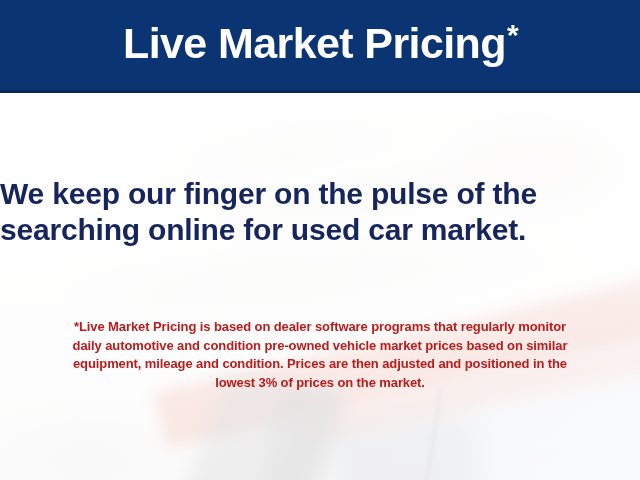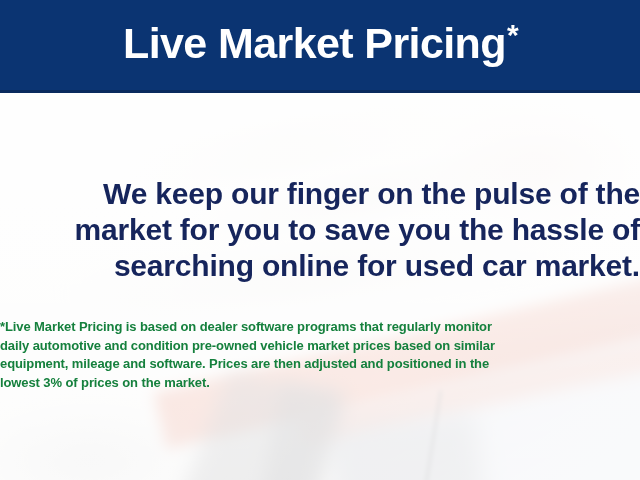--- a/index.html
+++ b/index.html
@@ -230,41 +230,41 @@
     top: -2px;
     left: 1px;
   }
 
   
   .headline {
     position: absolute;
     left: 0;
     top: 176px;
     width: 640px;
-    text-align: right;
+    text-align: left;
     color: #16255c;
     font-size: 30px;
     font-weight: bold;
     line-height: 36px;
     letter-spacing: -0.2px;
   }
 
   .headline .line {
     display: block;
     white-space: nowrap;
   }
 
   
   .disclaimer {
     position: absolute;
     left: 0;
     top: 318px;
     width: 640px;
-    text-align: left;
-    color: #15803d;
+    text-align: center;
+    color: #b91c1c;
     font-size: 13px;
     font-weight: bold;
     line-height: 18.5px;
     letter-spacing: -0.1px;
   }
 
   .disclaimer .line {
     display: block;
     white-space: nowrap;
   }
@@ -290,24 +290,23 @@
     <div class="photo-wash"></div>
   </div>
 
   <div class="header-banner">
     <div class="banner-title"><span>Live Market Pricing</span><span class="asterisk">*</span></div>
   </div>
   <div class="header-rule"></div>
 
   <div class="headline">
     <span class="line">We keep our finger on the pulse of the</span>
-    <span class="line">market for you to save you the hassle of</span>
     <span class="line">searching online for used car market.</span>
   </div>
 
   <div class="disclaimer">
     <span class="line">*Live Market Pricing is based on dealer software programs that regularly monitor</span>
     <span class="line">daily automotive and condition pre-owned vehicle market prices based on similar</span>
-    <span class="line">equipment, mileage and software. Prices are then adjusted and positioned in the</span>
+    <span class="line">equipment, mileage and condition. Prices are then adjusted and positioned in the</span>
     <span class="line">lowest 3% of prices on the market.</span>
   </div>
 
 </div>
 
 </body></html>

